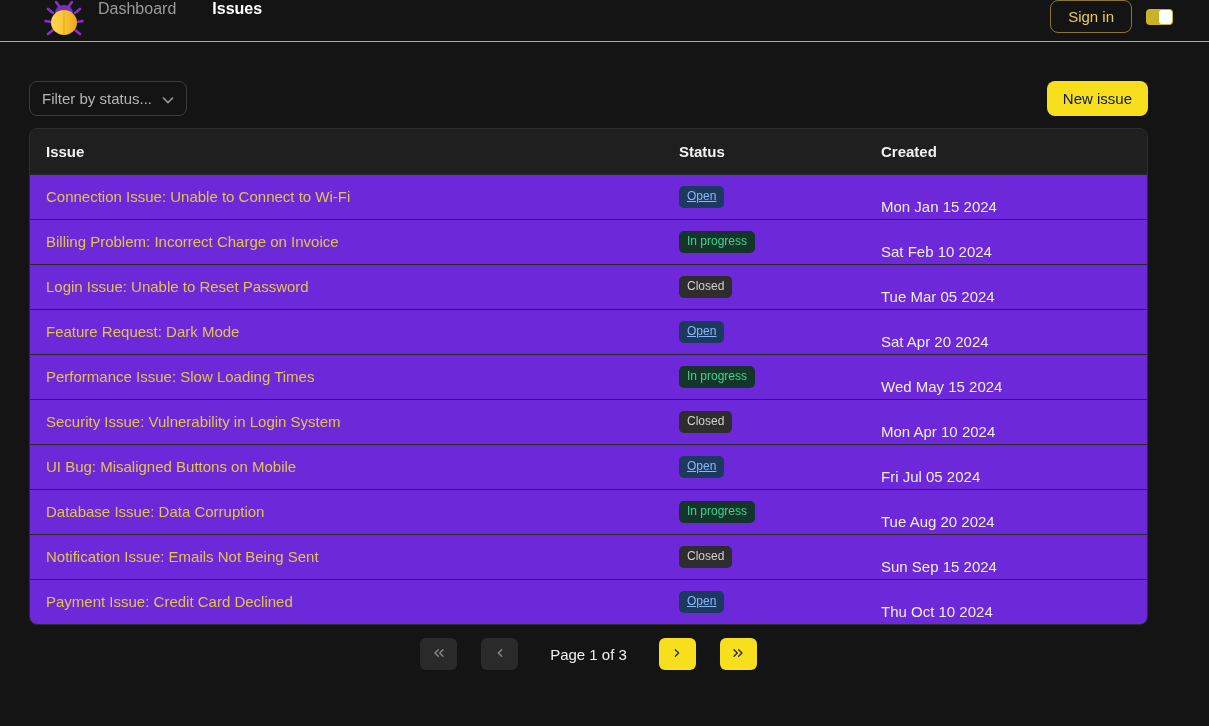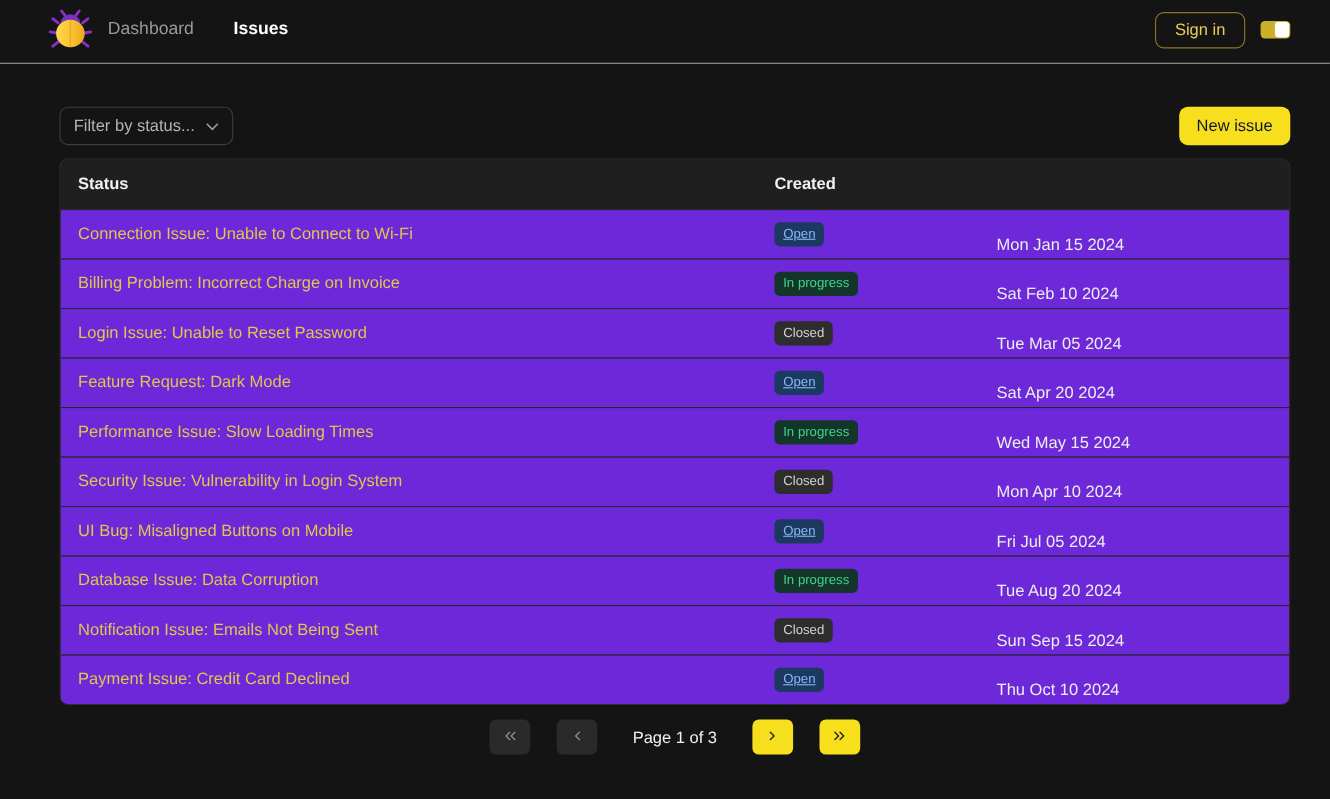--- a/index.html
+++ b/index.html
@@ -13,23 +13,23 @@
   :root {
     --accent: #f7df1e;
     --link: #e3c54d;
     --open-bg: #1c3a60; --open-fg: #8ab6f3;
     --prog-bg: #14362a; --prog-fg: #3ed48d;
     --closed-bg: #2d2d2d; --closed-fg: #d2d2d2;
   }
 
   
   .topbar {
-    height: 58px;
+    height: 42px;
     display: flex;
-    align-items: center;
+    align-items: flex-start;
     padding: 0 36px 3px 44px;
     border-bottom: 1px solid rgba(255,255,255,0.65);
   }
   .logo { width: 40px; height: 38px; margin-right: 14px; display: flex; align-items: center; }
   .nav-link {
     font-size: 16px;
     color: #9a9a9a;
     text-decoration: none;
     margin-right: 36px;
   }
@@ -55,21 +55,21 @@
   }
   .toggle .knob {
     position: absolute;
     top: 1px; right: 1px;
     width: 13px; height: 14px;
     background: #ffffff;
     border-radius: 3px;
   }
 
   
-  .main { padding: 39px 36px 0 54px; }
+  .main { padding: 39px 36px 0 29px; }
   .toolbar { display: flex; align-items: center; justify-content: space-between; width: 1119px; }
   .filter-select {
     display: flex; align-items: center; gap: 10px;
     background: transparent;
     border: 1px solid #3d3d3d;
     border-radius: 8px;
     color: #b5b5b5;
     font-size: 15px;
     padding: 8px 12px;
     cursor: pointer;
@@ -195,20 +195,21 @@
         <svg width="12" height="8" viewBox="0 0 12 8" fill="none" stroke-width="1.6">
           <path d="M1 1.5 L6 6.5 L11 1.5"></path>
         </svg>
       </span>
     </div>
     <button class="new-issue-btn">New issue</button>
   </div>
 
   <section class="issues-table">
     <div class="trow thead">
+      <div>Issue</div>
       <div>Status</div>
       <div>Created</div>
     </div>
     <div class="tbody">
     <div class="trow">
       <div><a href="#" class="issue-link">Connection Issue: Unable to Connect to Wi-Fi</a></div>
       <div><span class="badge badge-open">Open</span></div>
       <div class="cell-created">Mon Jan 15 2024</div>
     </div>
 

